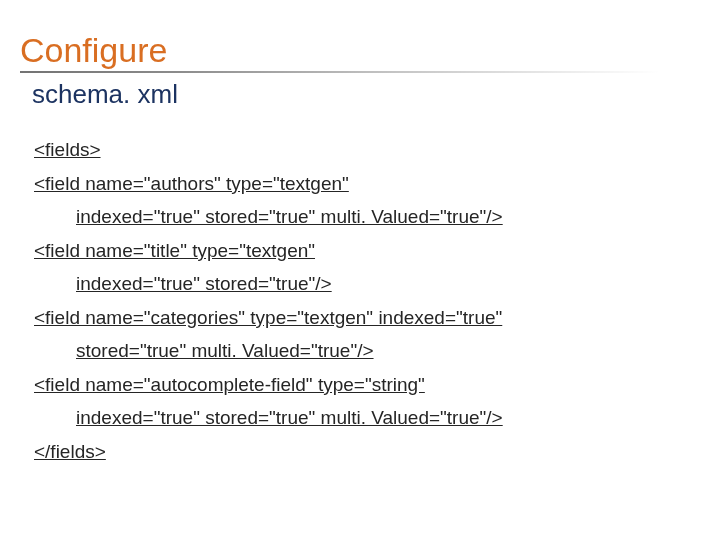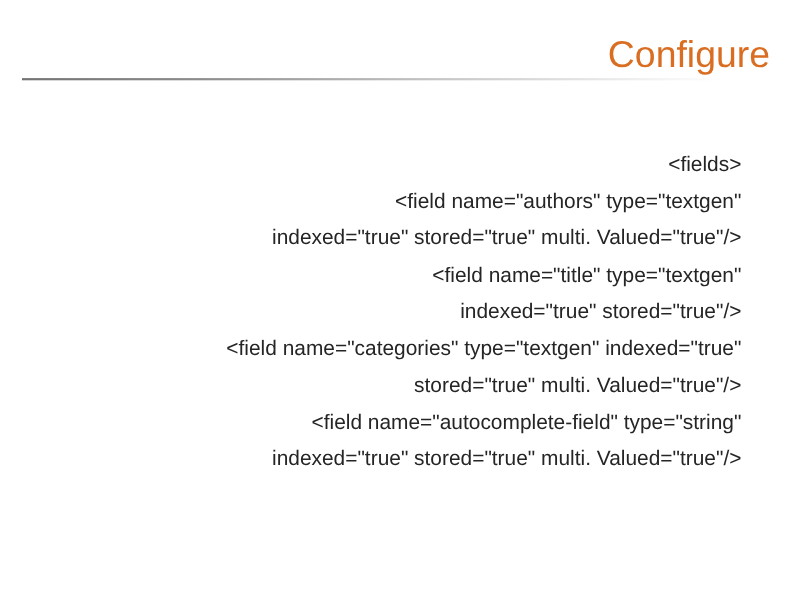--- a/index.html
+++ b/index.html
@@ -10,21 +10,20 @@
     background: #ffffff;
     font-family: Arial, Helvetica, sans-serif;
     overflow: hidden;
     position: relative;
   }
   .slide {
     width: 720px;
     height: 540px;
     position: relative;
     box-sizing: border-box;
-    text-align: right;
   }
   .title-wrap {
     position: absolute;
     top: 32px;
     left: 20px;
     right: 20px;
   }
   .title {
     color: #d96e22;
     font-size: 34px;
@@ -52,50 +51,53 @@
   .content {
     position: absolute;
     top: 130px;
     left: 34px;
     right: 30px;
     color: #252525;
     font-size: 19px;
     line-height: 1.45;
   }
   .content .line {
-    margin: 6px 16px;
+    margin: 6px 0;
     white-space: pre-wrap;
+    text-decoration: underline;
   }
   .content .indent {
     padding-left: 42px;
   }
   .logo {
     position: absolute;
     right: 18px;
     bottom: 16px;
     width: 110px;
     height: 44px;
   }
 </style>
 </head>
 <body>
 
 <div class="slide">
 
   <div class="title-wrap">
     <h1 class="title">Configure</h1>
     <div class="underline"></div>
+    <div class="subtitle">schema. xml</div>
   </div>
 
   <div class="content">
     <div class="line">&lt;fields&gt;</div>
     <div class="line">&lt;field name="authors" type="textgen"</div>
     <div class="line indent">indexed="true" stored="true" multi. Valued="true"/&gt;</div>
     <div class="line">&lt;field name="title" type="textgen"</div>
     <div class="line indent">indexed="true" stored="true"/&gt;</div>
     <div class="line">&lt;field name="categories" type="textgen" indexed="true"</div>
     <div class="line indent">stored="true" multi. Valued="true"/&gt;</div>
     <div class="line">&lt;field name="autocomplete-field" type="string"</div>
     <div class="line indent">indexed="true" stored="true" multi. Valued="true"/&gt;</div>
+    <div class="line">&lt;/fields&gt;</div>
   </div>
 
 
 </div>
 
 </body></html>

